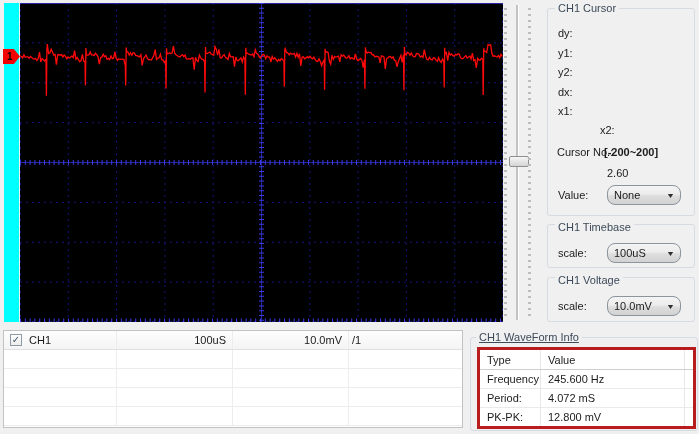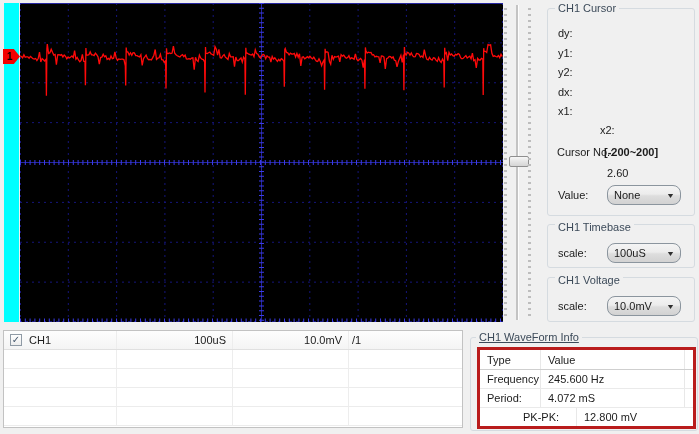--- a/index.html
+++ b/index.html
@@ -47,21 +47,21 @@
   .lcell.c2,.lcell.c3{justify-content:flex-end;}
   .lcell.c4{padding-left:3px;}
   .checkbox{
     width:12px;height:12px;border:1px solid #8f9aa5;background:linear-gradient(#fefefe,#ededed);
     display:inline-flex;align-items:center;justify-content:center;margin-right:7px;box-sizing:border-box;
   }
   .check{font-size:10px;line-height:10px;color:#44566b;}
   
   .itable{left:477px;top:347px;width:213px;background:#fff;border:3px solid #b91c1c;}
   .irow{display:grid;grid-template-columns:61px 144px 8px;height:18px;border-bottom:1px solid #eaeaea;}
-  .irow:last-child{border-bottom:none;padding-left:36px;}
+  .irow:last-child{border-bottom:none;}
   .ihead{border-bottom:1px solid #cfcfcf;height:19px;}
   .irow>div{display:flex;align-items:center;padding-left:7px;box-sizing:border-box;border-right:1px solid #e8e8e8;overflow:hidden;}
   .irow>div:last-child{border-right:none;padding-left:0;}
 </style>
 </head>
 <body>
 
 <div>
 
   <div class="abs cyan-bar"></div>

